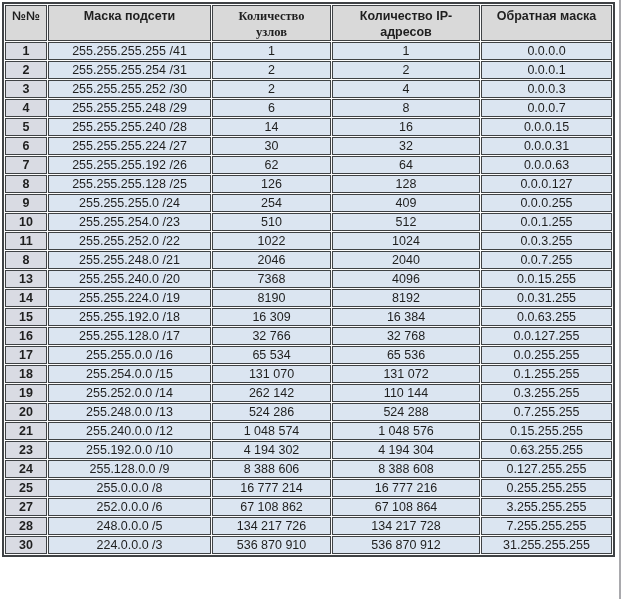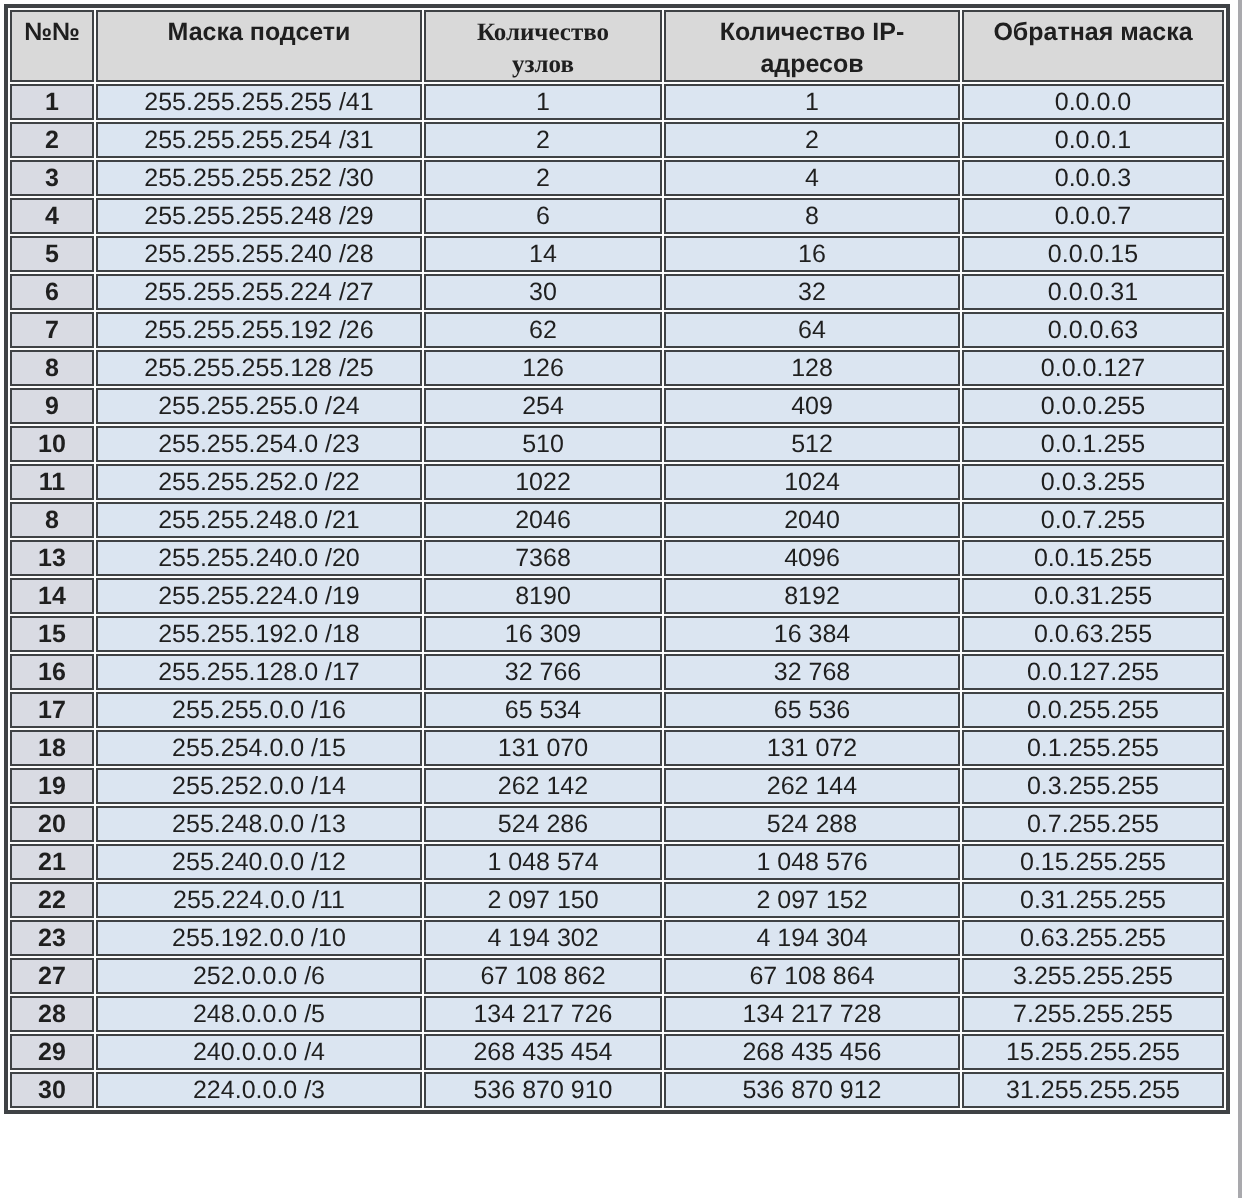--- a/index.html
+++ b/index.html
@@ -211,71 +211,71 @@
           <td class="row-number-cell">18</td>
           <td class="subnet-mask-cell">255.254.0.0 /15</td>
           <td class="host-count-cell">131 070</td>
           <td class="ip-count-cell">131 072</td>
           <td class="wildcard-mask-cell">0.1.255.255</td>
         </tr>
         <tr>
           <td class="row-number-cell">19</td>
           <td class="subnet-mask-cell">255.252.0.0 /14</td>
           <td class="host-count-cell">262 142</td>
-          <td class="ip-count-cell">262 144</td>
+          <td class="ip-count-cell">110 144</td>
           <td class="wildcard-mask-cell">0.3.255.255</td>
         </tr>
         <tr>
           <td class="row-number-cell">20</td>
           <td class="subnet-mask-cell">255.248.0.0 /13</td>
           <td class="host-count-cell">524 286</td>
           <td class="ip-count-cell">524 288</td>
           <td class="wildcard-mask-cell">0.7.255.255</td>
         </tr>
         <tr>
           <td class="row-number-cell">21</td>
           <td class="subnet-mask-cell">255.240.0.0 /12</td>
           <td class="host-count-cell">1 048 574</td>
           <td class="ip-count-cell">1 048 576</td>
           <td class="wildcard-mask-cell">0.15.255.255</td>
         </tr>
         <tr>
-          <td class="row-number-cell">22</td>
-          <td class="subnet-mask-cell">255.224.0.0 /11</td>
-          <td class="host-count-cell">2 097 150</td>
-          <td class="ip-count-cell">2 097 152</td>
-          <td class="wildcard-mask-cell">0.31.255.255</td>
-        </tr>
-        <tr>
           <td class="row-number-cell">23</td>
           <td class="subnet-mask-cell">255.192.0.0 /10</td>
           <td class="host-count-cell">4 194 302</td>
           <td class="ip-count-cell">4 194 304</td>
           <td class="wildcard-mask-cell">0.63.255.255</td>
         </tr>
         <tr>
+          <td class="row-number-cell">24</td>
+          <td class="subnet-mask-cell">255.128.0.0 /9</td>
+          <td class="host-count-cell">8 388 606</td>
+          <td class="ip-count-cell">8 388 608</td>
+          <td class="wildcard-mask-cell">0.127.255.255</td>
+        </tr>
+        <tr>
+          <td class="row-number-cell">25</td>
+          <td class="subnet-mask-cell">255.0.0.0 /8</td>
+          <td class="host-count-cell">16 777 214</td>
+          <td class="ip-count-cell">16 777 216</td>
+          <td class="wildcard-mask-cell">0.255.255.255</td>
+        </tr>
+        <tr>
           <td class="row-number-cell">27</td>
           <td class="subnet-mask-cell">252.0.0.0 /6</td>
           <td class="host-count-cell">67 108 862</td>
           <td class="ip-count-cell">67 108 864</td>
           <td class="wildcard-mask-cell">3.255.255.255</td>
         </tr>
         <tr>
           <td class="row-number-cell">28</td>
           <td class="subnet-mask-cell">248.0.0.0 /5</td>
           <td class="host-count-cell">134 217 726</td>
           <td class="ip-count-cell">134 217 728</td>
           <td class="wildcard-mask-cell">7.255.255.255</td>
-        </tr>
-        <tr>
-          <td class="row-number-cell">29</td>
-          <td class="subnet-mask-cell">240.0.0.0 /4</td>
-          <td class="host-count-cell">268 435 454</td>
-          <td class="ip-count-cell">268 435 456</td>
-          <td class="wildcard-mask-cell">15.255.255.255</td>
         </tr>
         <tr>
           <td class="row-number-cell">30</td>
           <td class="subnet-mask-cell">224.0.0.0 /3</td>
           <td class="host-count-cell">536 870 910</td>
           <td class="ip-count-cell">536 870 912</td>
           <td class="wildcard-mask-cell">31.255.255.255</td>
         </tr>
       </tbody>
   </table>

